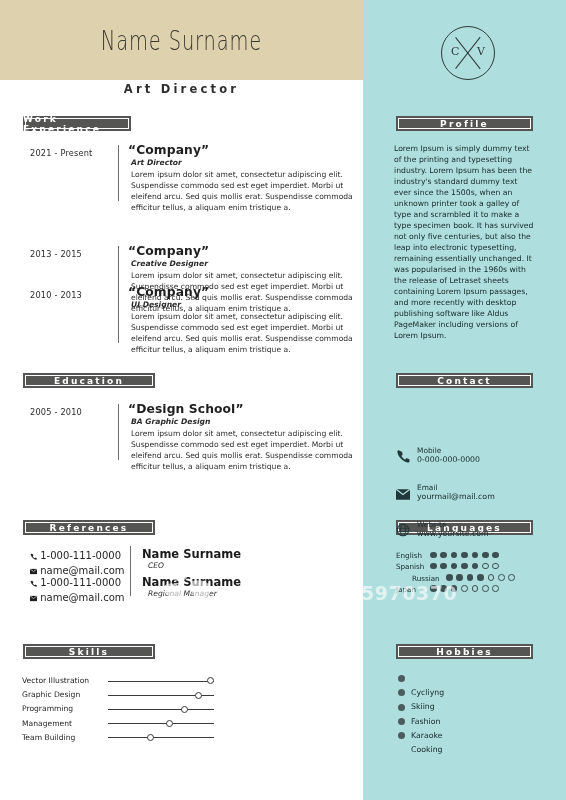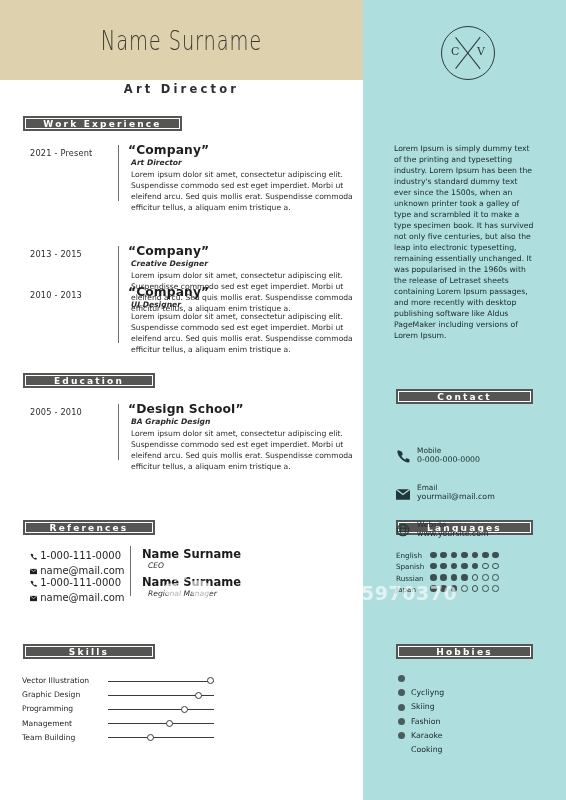--- a/index.html
+++ b/index.html
@@ -160,26 +160,27 @@
 
   <div class="sidebar"></div>
 
   <div class="logo">
     <div class="x1"></div>
     <div class="x2"></div>
     <div class="lc">C</div>
     <div class="lv">V</div>
   </div>
 
-  <div class="bar" style="left:23px;top:116px;width:159px;">Work Experience</div>
+  <div class="bar" style="left:23px;top:116px;width:108px;">Work Experience</div>
   <div class="bar" style="left:23px;top:373px;width:132px;">Education</div>
   <div class="bar" style="left:23px;top:520px;width:132px;">References</div>
   <div class="bar" style="left:23px;top:644px;width:132px;">Skills</div>
 
-  <div class="bar" style="left:396px;top:373px;width:137px;margin-top:16px;">Contact</div>
+  <div class="bar" style="left:396px;top:116px;width:137px;">Profile</div>
+  <div class="bar" style="left:396px;top:373px;width:137px;">Contact</div>
   <div class="bar" style="left:396px;top:520px;width:137px;">Languages</div>
   <div class="bar" style="left:396px;top:644px;width:137px;">Hobbies</div>
 
   <div class="entry-date" style="left:30px;top:148px;">2021 - Present</div>
   <div class="entry-rule" style="left:118px;top:145px;height:56px;"></div>
   <div class="entry-body" style="left:128px;top:143px;">
     <p class="entry-company">“Company”</p>
     <p class="entry-role">Art Director</p>
     <p class="entry-desc">Lorem ipsum dolor sit amet, consectetur adipiscing elit. Suspendisse commodo sed est eget imperdiet. Morbi ut eleifend arcu. Sed quis mollis erat. Suspendisse commoda efficitur tellus, a aliquam enim tristique a.</p>
   </div>
@@ -318,21 +319,21 @@
       <div class="lang-row" style="left: 396px; top: 562.3px; width: 140px; height: 9px;">
         <div class="lang-name">Spanish</div>
         <div class="dot full" style="left: 34px; top: 0.5px;"></div>
         <div class="dot full" style="left: 44.4px; top: 0.5px;"></div>
         <div class="dot full" style="left: 54.8px; top: 0.5px;"></div>
         <div class="dot full" style="left: 65.2px; top: 0.5px;"></div>
         <div class="dot full" style="left: 75.6px; top: 0.5px;"></div>
         <div class="dot empty" style="left: 86px; top: 0.5px;"></div>
         <div class="dot empty" style="left: 96.4px; top: 0.5px;"></div>
       </div>
-      <div class="lang-row" style="left: 396px; top: 573.6px; width: 140px; height: 9px;">
+      <div class="lang-row" style="left: 412px; top: 573.6px; width: 140px; height: 9px;">
         <div class="lang-name">Russian</div>
         <div class="dot full" style="left: 34px; top: 0.5px;"></div>
         <div class="dot full" style="left: 44.4px; top: 0.5px;"></div>
         <div class="dot full" style="left: 54.8px; top: 0.5px;"></div>
         <div class="dot full" style="left: 65.2px; top: 0.5px;"></div>
         <div class="dot empty" style="left: 75.6px; top: 0.5px;"></div>
         <div class="dot empty" style="left: 86px; top: 0.5px;"></div>
         <div class="dot empty" style="left: 96.4px; top: 0.5px;"></div>
       </div>
       <div class="lang-row" style="left: 396px; top: 584.9px; width: 140px; height: 9px;">

